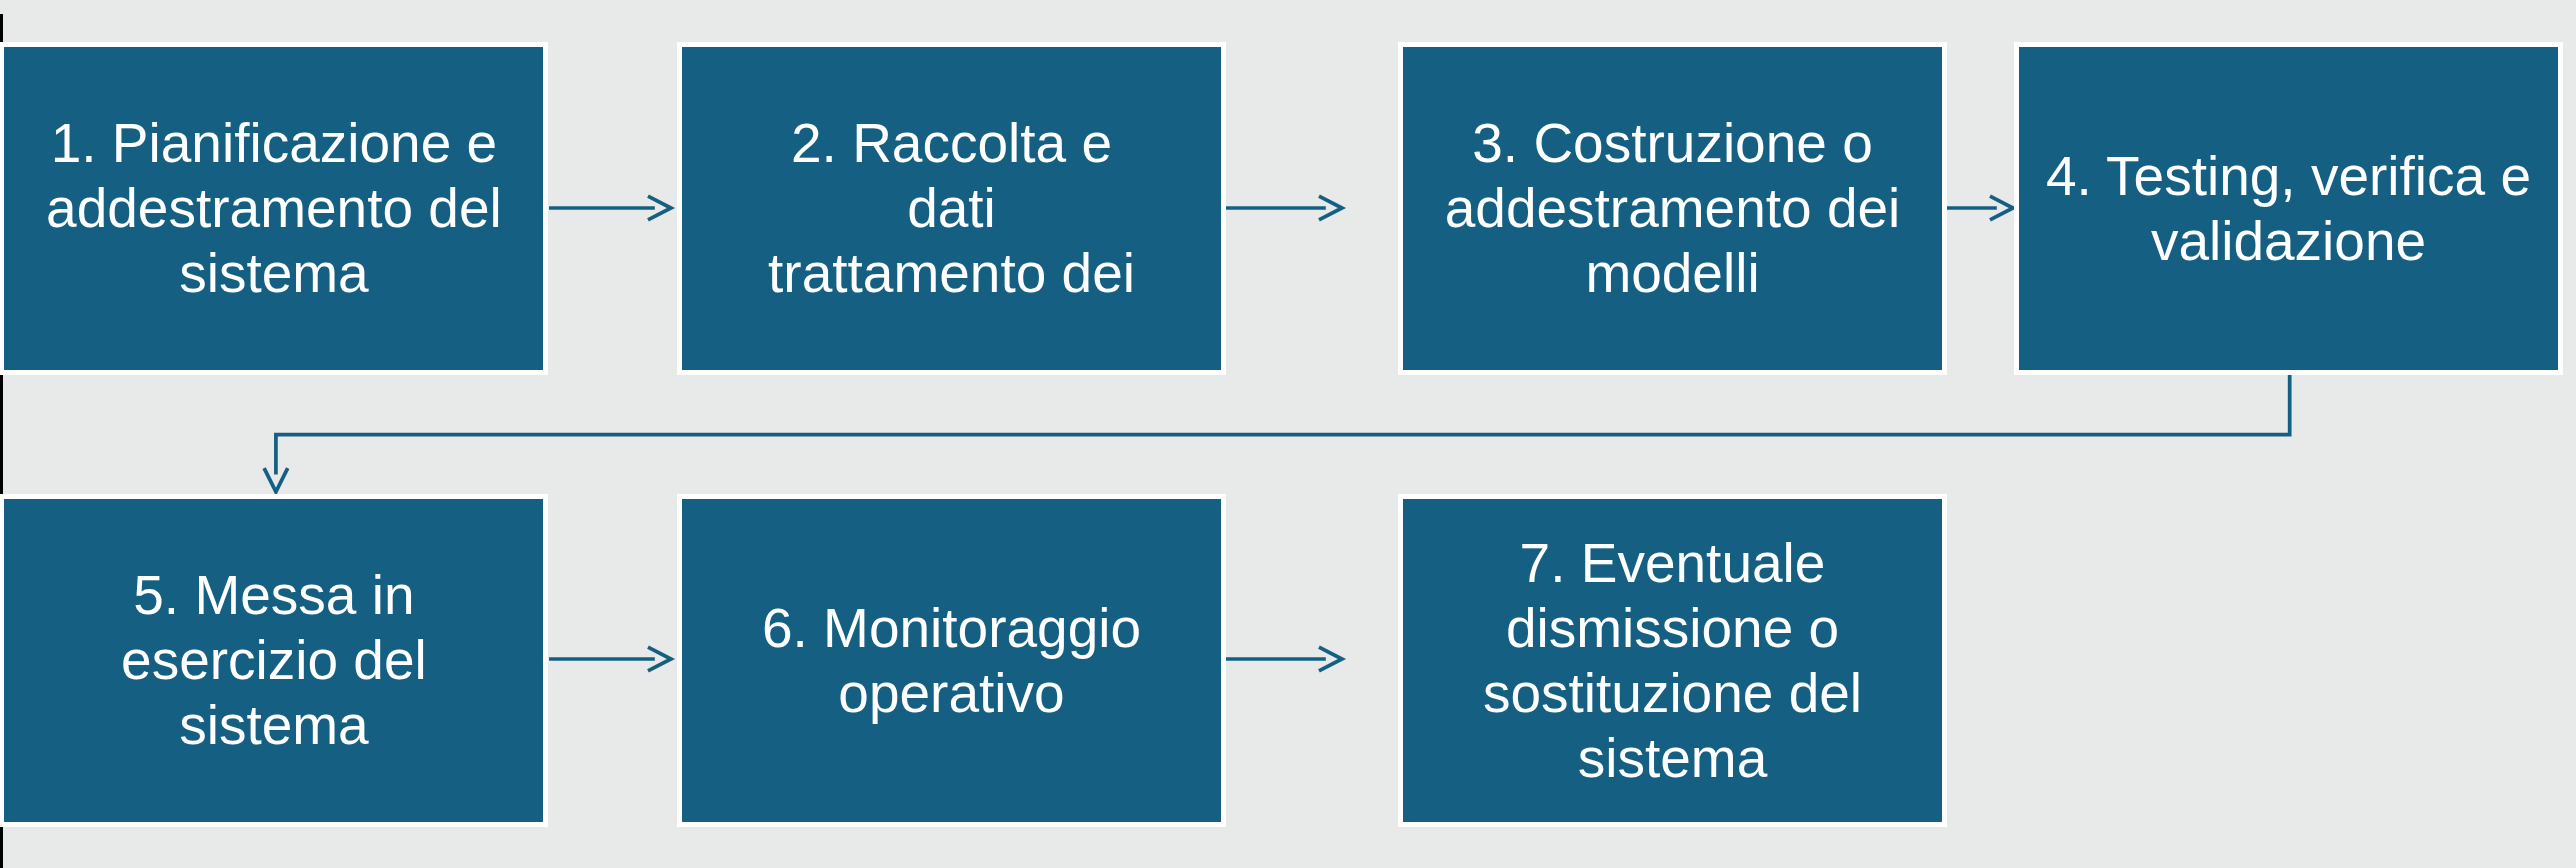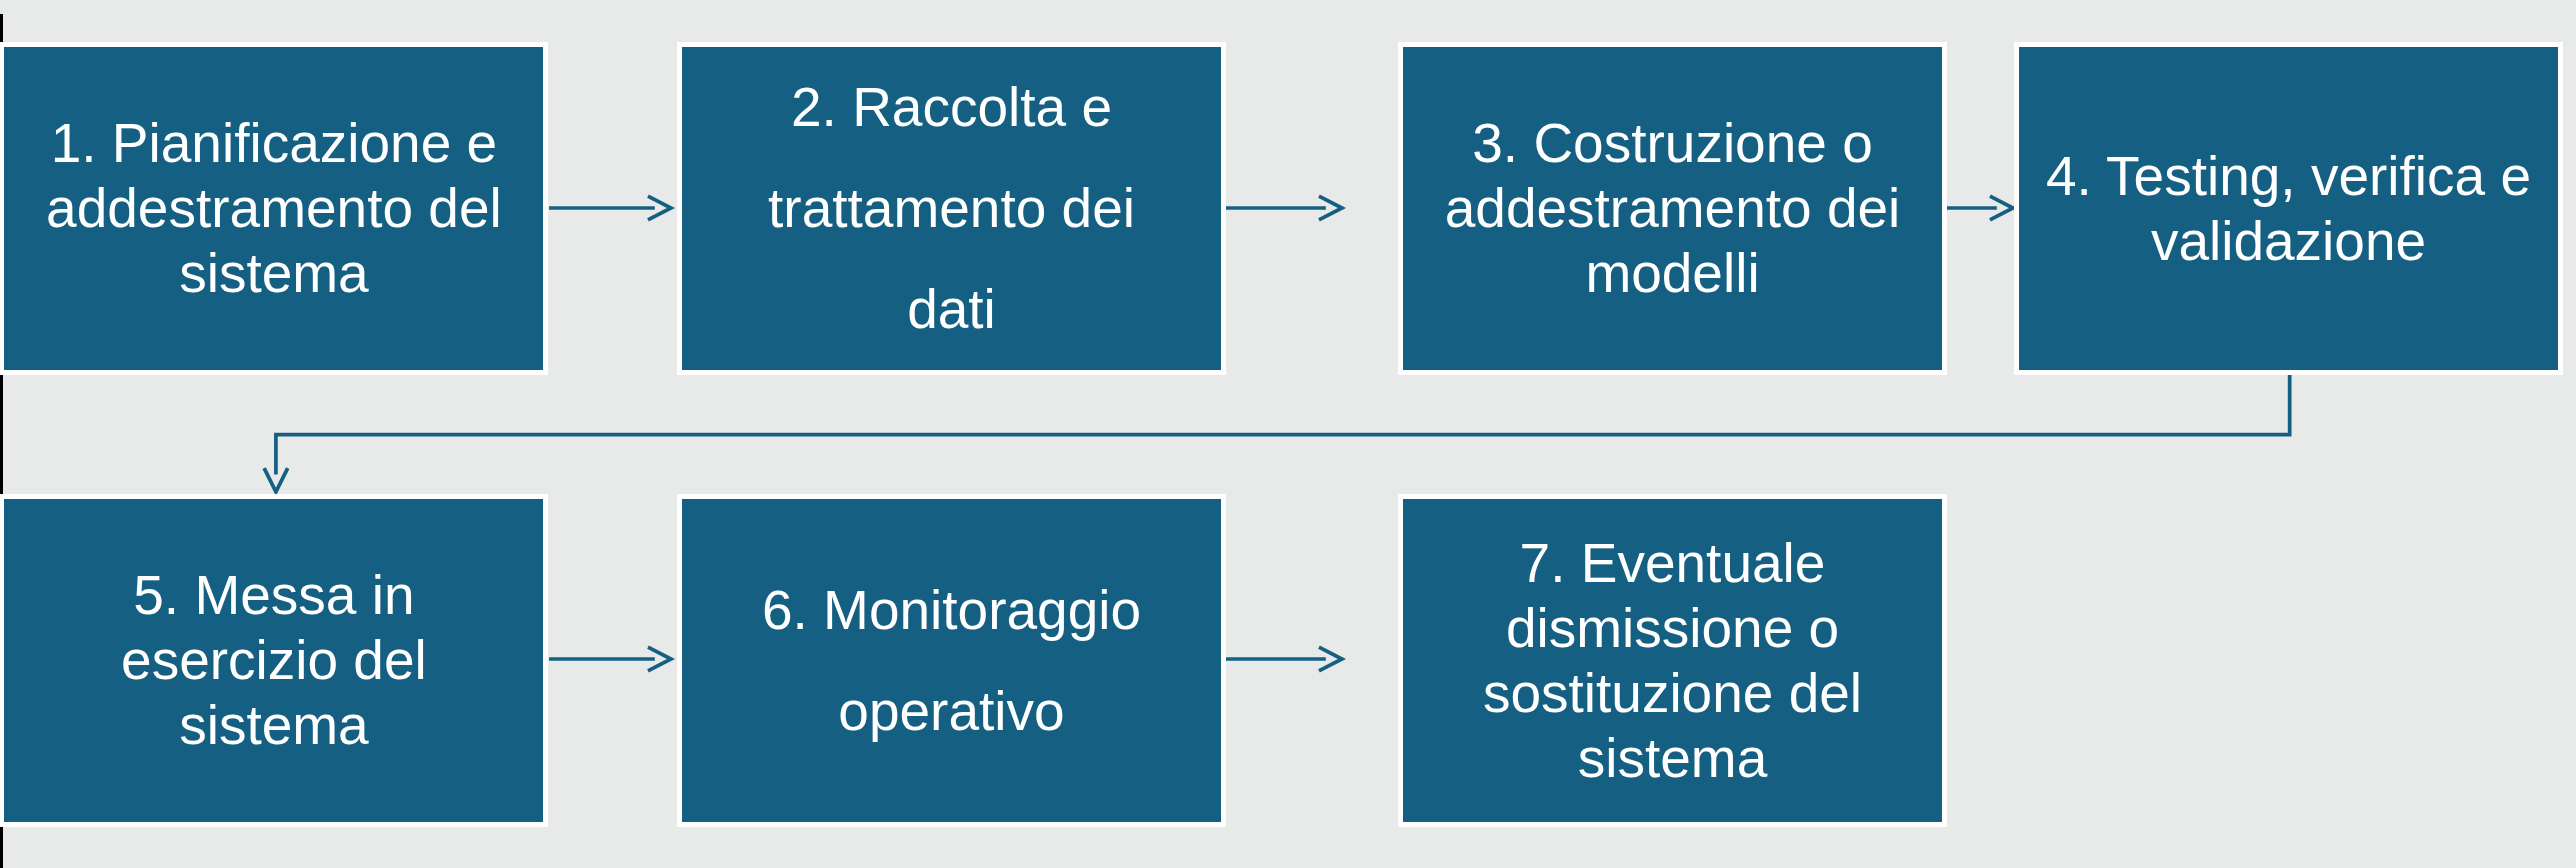--- a/index.html
+++ b/index.html
@@ -41,21 +41,21 @@
     align-items:center;
     text-align:center;
     font-size:55px;
     line-height:65px;
     z-index:2;
   }
   .box .ln{width:100%;}
   .r1{top:42px;}
   .r2{top:494px;}
   .c1{left:-0.6px;}
-  .c2{left:677px;gap:36px;}
+  .c2{left:677px;}
   .c3{left:1398px;}
   .c4{left:2014px;}
   .arrow{position:absolute;z-index:1;}
   .arrow path, .arrow polyline{
     stroke:var(--accent);
     stroke-width:6;
     fill:none;
     stroke-linejoin:miter;
   }
 </style>
@@ -67,22 +67,22 @@
   <div class="edge-strip"></div>
 
   <div class="box r1 c1">
     <div class="ln">1. Pianificazione e</div>
     <div class="ln">addestramento del</div>
     <div class="ln">sistema</div>
   </div>
 
   <div class="box r1 c2">
     <div class="ln">2. Raccolta e</div>
+    <div class="ln">dati</div>
     <div class="ln">trattamento dei</div>
-    <div class="ln">dati</div>
   </div>
 
   <div class="box r1 c3">
     <div class="ln">3. Costruzione o</div>
     <div class="ln">addestramento dei</div>
     <div class="ln">modelli</div>
   </div>
 
   <div class="box r1 c4">
     <div class="ln">4. Testing, verifica e</div>

